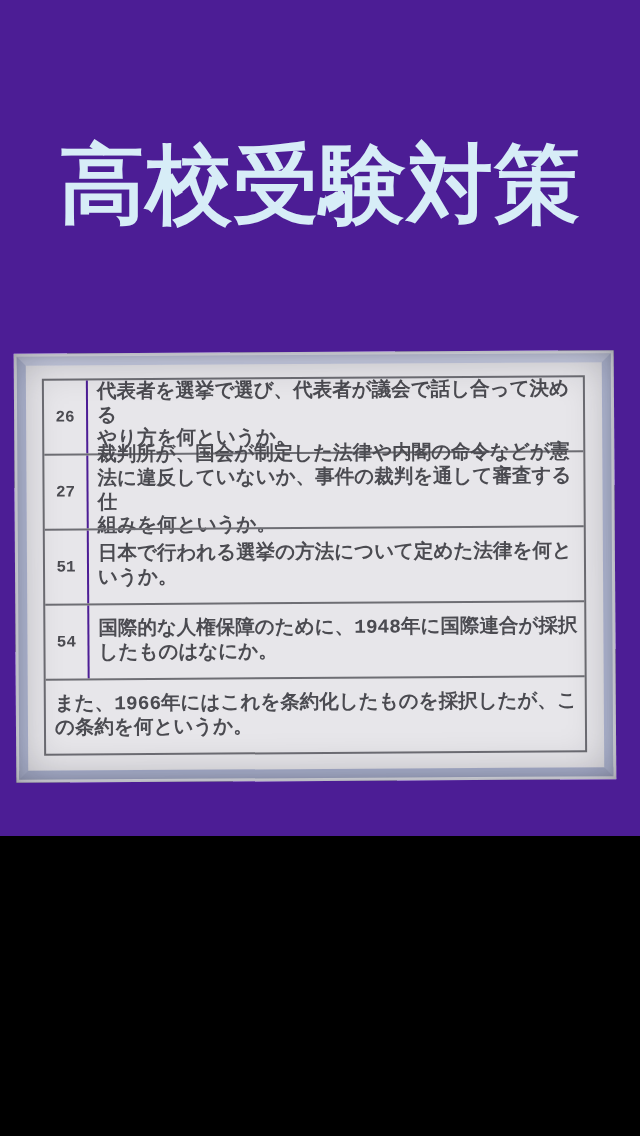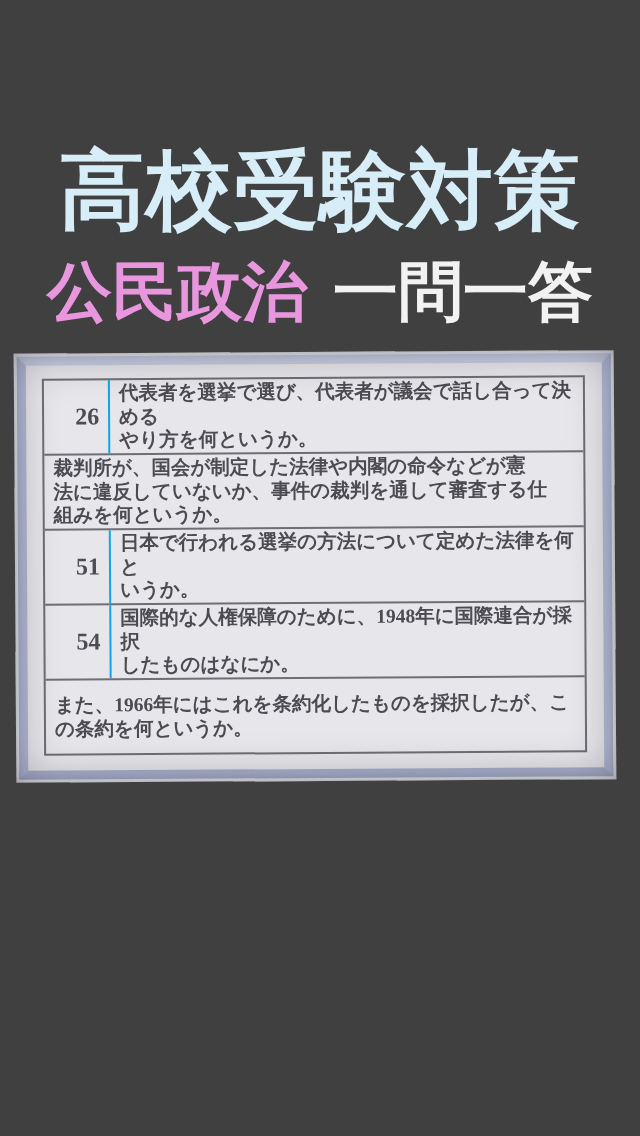--- a/index.html
+++ b/index.html
@@ -3,24 +3,24 @@
 <meta charset="utf-8">
 <style>
   html, body {
     margin: 0;
     padding: 0;
     background: #000;
   }
   .stage {
     position: relative;
     width: 640px;
-    height: 1136px;
-    background: #404040;
+    height: 836px;
+    background: #4c1d95;
     overflow: hidden;
-    font-family: Liberation Serif, serif;
+    font-family: Liberation Mono, monospace;
   }
   
   .title {
     position: absolute;
     top: 146px;
     left: 0;
     width: 100%;
     text-align: center;
     font-size: 86px;
     font-weight: 700;
@@ -80,63 +80,60 @@
   }
   .qrow {
     flex: 1;
     display: flex;
     min-height: 0;
   }
   .qrow + .qrow { border-top: 2px solid #6e6e74; }
   .qnum {
     width: 42px;
     min-width: 42px;
-    border-right: 2px solid #0ea5e9;
+    border-right: 2px solid #4c1d95;
     display: flex;
     align-items: center;
     justify-content: center;
-    font-size: 24px;
+    font-size: 16px;
     font-weight: 600;
     color: #4c4c52;
-    padding-left: 22px;
   }
   .qtext {
     flex: 1;
     display: flex;
     align-items: center;
     padding: 4px 4px 4px 9px;
     font-size: 19.5px;
     line-height: 1.22;
     font-weight: 600;
     color: #4b4b51;
     white-space: pre-line;
   }
 </style>
 </head>
 <body>
 
 <div class="stage">
 
   <div class="title">高校受験対策</div>
 
-  <div class="subtitle">
-    <span class="subject">公民政治</span><span class="format">一問一答</span>
-  </div>
 
   <div class="photo">
     <div class="mat">
       <div class="qtable">
 
         <div class="qrow">
           <div class="qnum">26</div>
           <div class="qtext">代表者を選挙で選び、代表者が議会で話し合って決める
 やり方を何というか。</div>
         </div>
 
         <div class="qrow">
+          <div class="qnum">27</div>
           <div class="qtext">裁判所が、国会が制定した法律や内閣の命令などが憲
 法に違反していないか、事件の裁判を通して審査する仕
 組みを何というか。</div>
         </div>
 
         <div class="qrow">
           <div class="qnum">51</div>
           <div class="qtext">日本で行われる選挙の方法について定めた法律を何と
 いうか。</div>
         </div>

